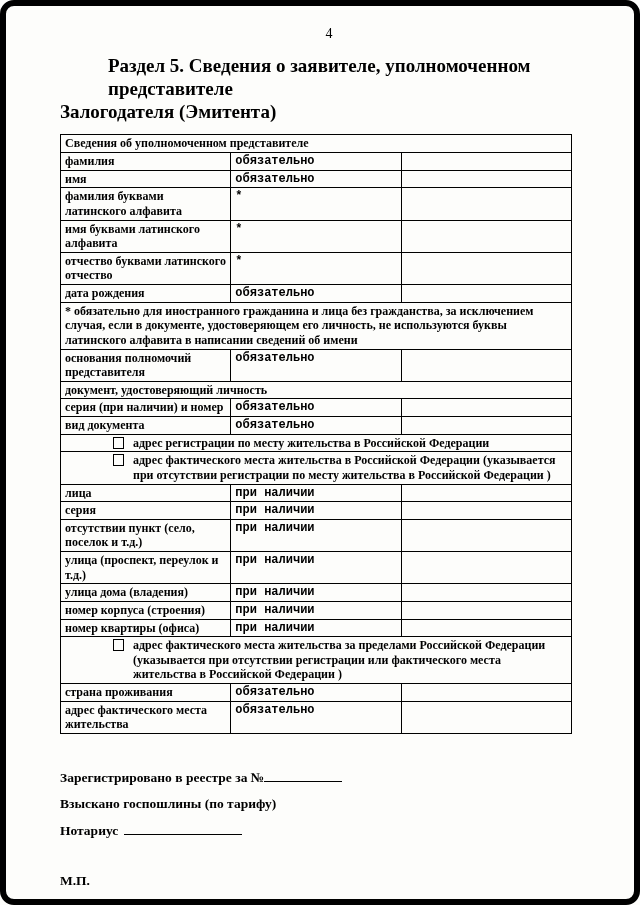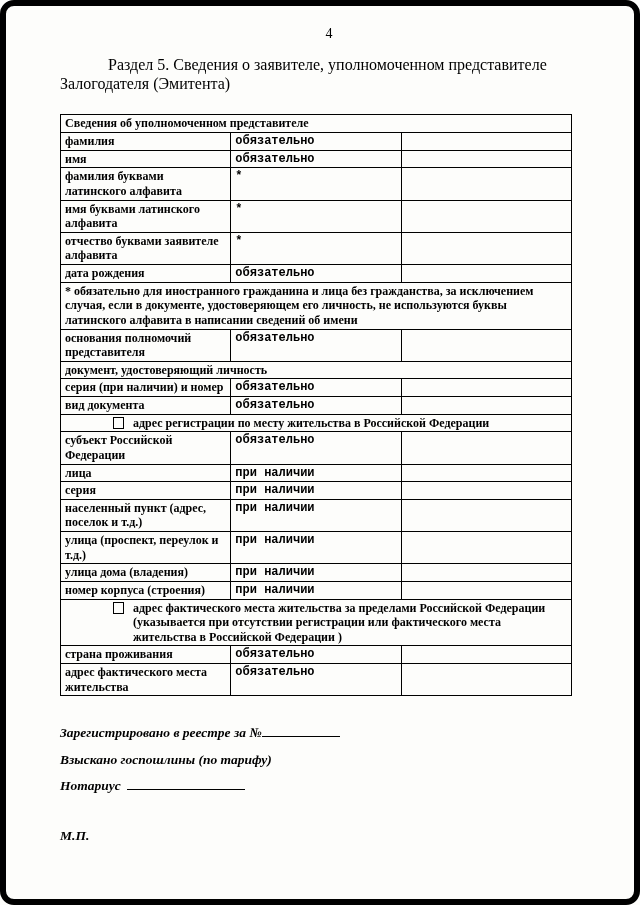--- a/index.html
+++ b/index.html
@@ -23,24 +23,24 @@
     top: 26px;
     left: 60px;
     width: 538px;
   }
   .page-number {
     text-align: center;
     font-size: 14px;
     margin-bottom: 13px;
   }
   .doc-title {
-    font-weight: normal;
-    font-size: 16px;
+    font-weight: bold;
+    font-size: 19px;
     line-height: 1.2;
-    margin-bottom: 21px;
+    margin-bottom: 11px;
   }
   .doc-title .indent { padding-left: 48px; }
   table.form {
     border-collapse: collapse;
     width: 512px;
     table-layout: fixed;
   }
   table.form td, table.form th {
     border: 1px solid #000;
     font-size: 12px;
@@ -61,24 +61,23 @@
   .cb {
     flex: 0 0 auto;
     display: inline-block;
     width: 11px; height: 12px;
     border: 1.6px solid #000;
     margin-right: 9px;
     margin-top: 1px;
   }
   .cb-text { flex: 1 1 auto; }
   .footer-block {
-    margin-top: 27px;
+    margin-top: 34px;
     font-weight: bold;
     font-size: 13.5px;
-    font-style: italic;
   }
   .footer-line { margin-bottom: 7px; line-height: 1.45; }
   .fill {
     display: inline-block;
     border-bottom: 1px solid #000;
     height: 0.95em;
     vertical-align: baseline;
   }
   .fill-reg { width: 78px; }
   .fill-notary { width: 118px; margin-left: 6px; }
@@ -119,21 +118,21 @@
           <td class="c1">фамилия буквами латинского алфавита</td>
           <td class="c2">*</td>
           <td class="c3">&nbsp;</td>
         </tr>
         <tr>
           <td class="c1">имя буквами латинского алфавита</td>
           <td class="c2">*</td>
           <td class="c3">&nbsp;</td>
         </tr>
         <tr>
-          <td class="c1">отчество буквами заявителе алфавита</td>
+          <td class="c1">отчество буквами латинского отчество</td>
           <td class="c2">*</td>
           <td class="c3">&nbsp;</td>
         </tr>
         <tr>
           <td class="c1">дата рождения</td>
           <td class="c2">обязательно</td>
           <td class="c3">&nbsp;</td>
         </tr>
         <tr>
           <td colspan="3" class="note-cell">* обязательно для иностранного гражданина и лица без гражданства, за исключением случая, если в документе, удостоверяющем его личность, не используются буквы латинского алфавита в написании сведений об имени</td>
@@ -158,51 +157,59 @@
         </tr>
         <tr>
           <td colspan="3" class="checkbox-cell">
             <span class="cb-wrap">
               <span class="cb"></span>
               <span class="cb-text">адрес регистрации по месту жительства в Российской Федерации</span>
             </span>
           </td>
         </tr>
         <tr>
-          <td class="c1">субъект Российской Федерации</td>
-          <td class="c2">обязательно</td>
-          <td class="c3">&nbsp;</td>
+          <td colspan="3" class="checkbox-cell">
+            <span class="cb-wrap">
+              <span class="cb"></span>
+              <span class="cb-text">адрес фактического места жительства в Российской Федерации (указывается при отсутствии регистрации по месту жительства в Российской Федерации )</span>
+            </span>
+          </td>
         </tr>
         <tr>
           <td class="c1">лица</td>
           <td class="c2">при наличии</td>
           <td class="c3">&nbsp;</td>
         </tr>
         <tr>
           <td class="c1">серия</td>
           <td class="c2">при наличии</td>
           <td class="c3">&nbsp;</td>
         </tr>
         <tr>
-          <td class="c1">населенный пункт (адрес, поселок и т.д.)</td>
+          <td class="c1">отсутствии пункт (село, поселок и т.д.)</td>
           <td class="c2">при наличии</td>
           <td class="c3">&nbsp;</td>
         </tr>
         <tr>
           <td class="c1">улица (проспект, переулок и т.д.)</td>
           <td class="c2">при наличии</td>
           <td class="c3">&nbsp;</td>
         </tr>
         <tr>
           <td class="c1">улица дома (владения)</td>
           <td class="c2">при наличии</td>
           <td class="c3">&nbsp;</td>
         </tr>
         <tr>
           <td class="c1">номер корпуса (строения)</td>
+          <td class="c2">при наличии</td>
+          <td class="c3">&nbsp;</td>
+        </tr>
+        <tr>
+          <td class="c1">номер квартиры (офиса)</td>
           <td class="c2">при наличии</td>
           <td class="c3">&nbsp;</td>
         </tr>
         <tr>
           <td colspan="3" class="checkbox-cell">
             <span class="cb-wrap">
               <span class="cb"></span>
               <span class="cb-text">адрес фактического места жительства за пределами Российской Федерации (указывается при отсутствии регистрации или фактического места жительства в Российской Федерации )</span>
             </span>
           </td>

